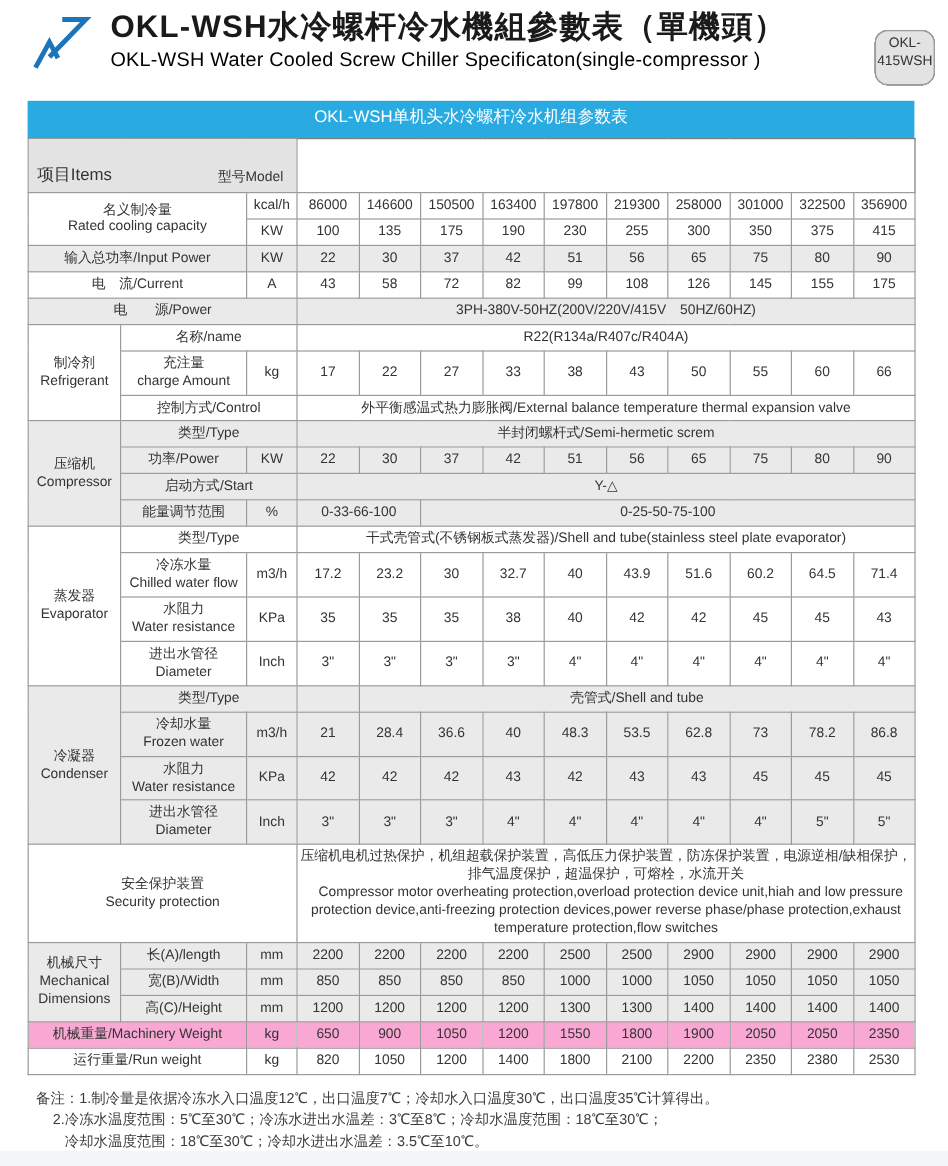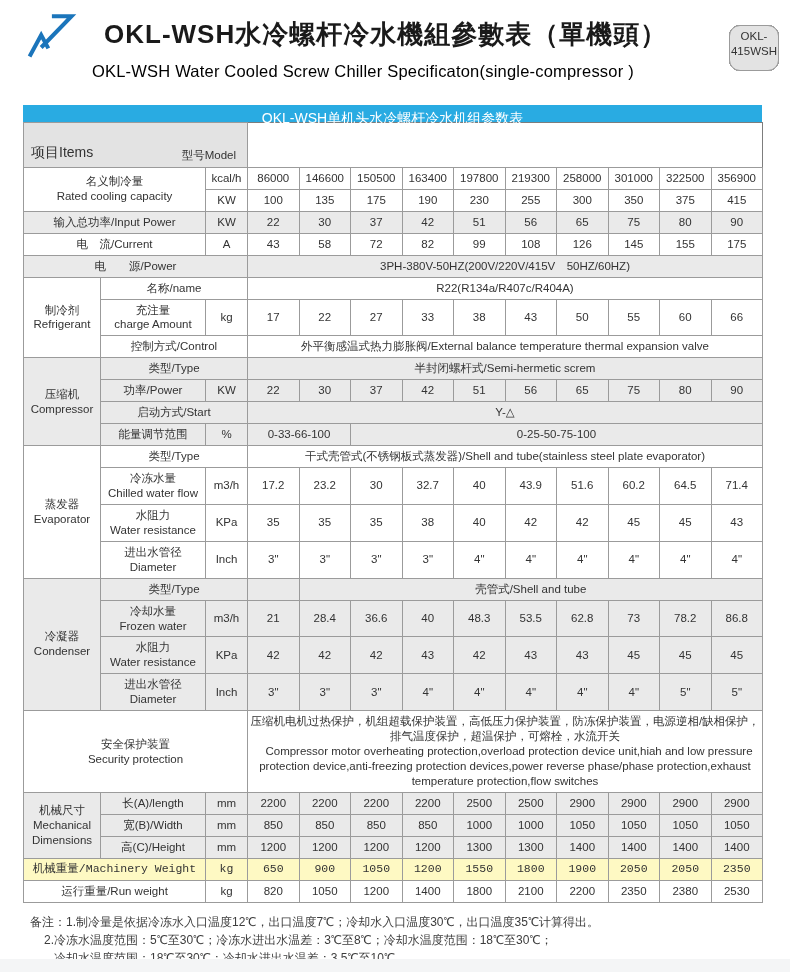--- a/index.html
+++ b/index.html
@@ -8,44 +8,44 @@
     background: #ffffff;
     overflow: hidden;
     font-family: "Liberation Sans", sans-serif;
     color: #333;
     position: relative;
   }
   .doc-header { display: flex; align-items: flex-start; padding: 8px 0 0 24px; }
   .logo { width: 54px; height: 50px; flex: 0 0 auto; margin-top: 2px; }
   .titles { margin-left: 14px; }
   .title-cn {
-    margin: 12px; font-size: 26px; font-weight: 700; color: #1a1a1a;
+    margin: 0; font-size: 26px; font-weight: 700; color: #1a1a1a;
     letter-spacing: 1px; line-height: 1.15;
   }
   .title-en { font-size: 16.5px; color: #000000; margin-top: 3px; letter-spacing: 0.2px; }
 
   .banner {
-    width: 739px; margin: 24px 0 0 23px; height: 17px;
+    width: 739px; margin: 24px 0 0 23px; height: 31px;
     background: #29abe2; color: #ffffff;
     text-align: center; line-height: 27px; font-size: 14px;
   }
 
   table#spec-table {
     width: 739px; margin: 0 0 0 23px;
     border-collapse: collapse; table-layout: fixed;
     border: 1px solid #7d7d7d;
   }
   #spec-table td {
     border: 1px solid #9b9b9b;
     text-align: center; vertical-align: middle;
     padding: 3px 1px; font-size: 11.5px; line-height: 1.3;
     color: #333; overflow: hidden;
   }
   tr.shade td { background: #eaeaea; }
-  tr.shade-light td { background: #fef9c3; font-family: Liberation Mono, monospace; }
+  tr.shade-light td { background: #f9a8d4; }
   tr.hdr td { background: #e3e3e3; height: 38px; font-size: 12px; }
 
   td.c-corner { position: relative; padding: 0;
     background-image: linear-gradient(to bottom right,
       rgba(0,0,0,0) calc(50% - 0.6px), #8f8f8f calc(50% - 0.6px),
       #8f8f8f calc(50% + 0.6px), rgba(0,0,0,0) calc(50% + 0.6px));
   }
   .c-items { position: absolute; left: 7px; bottom: 6px; font-size: 14px; }
   .c-model { position: absolute; right: 11px; top: 25px; font-size: 11.5px; border-radius: 11px; }
 

